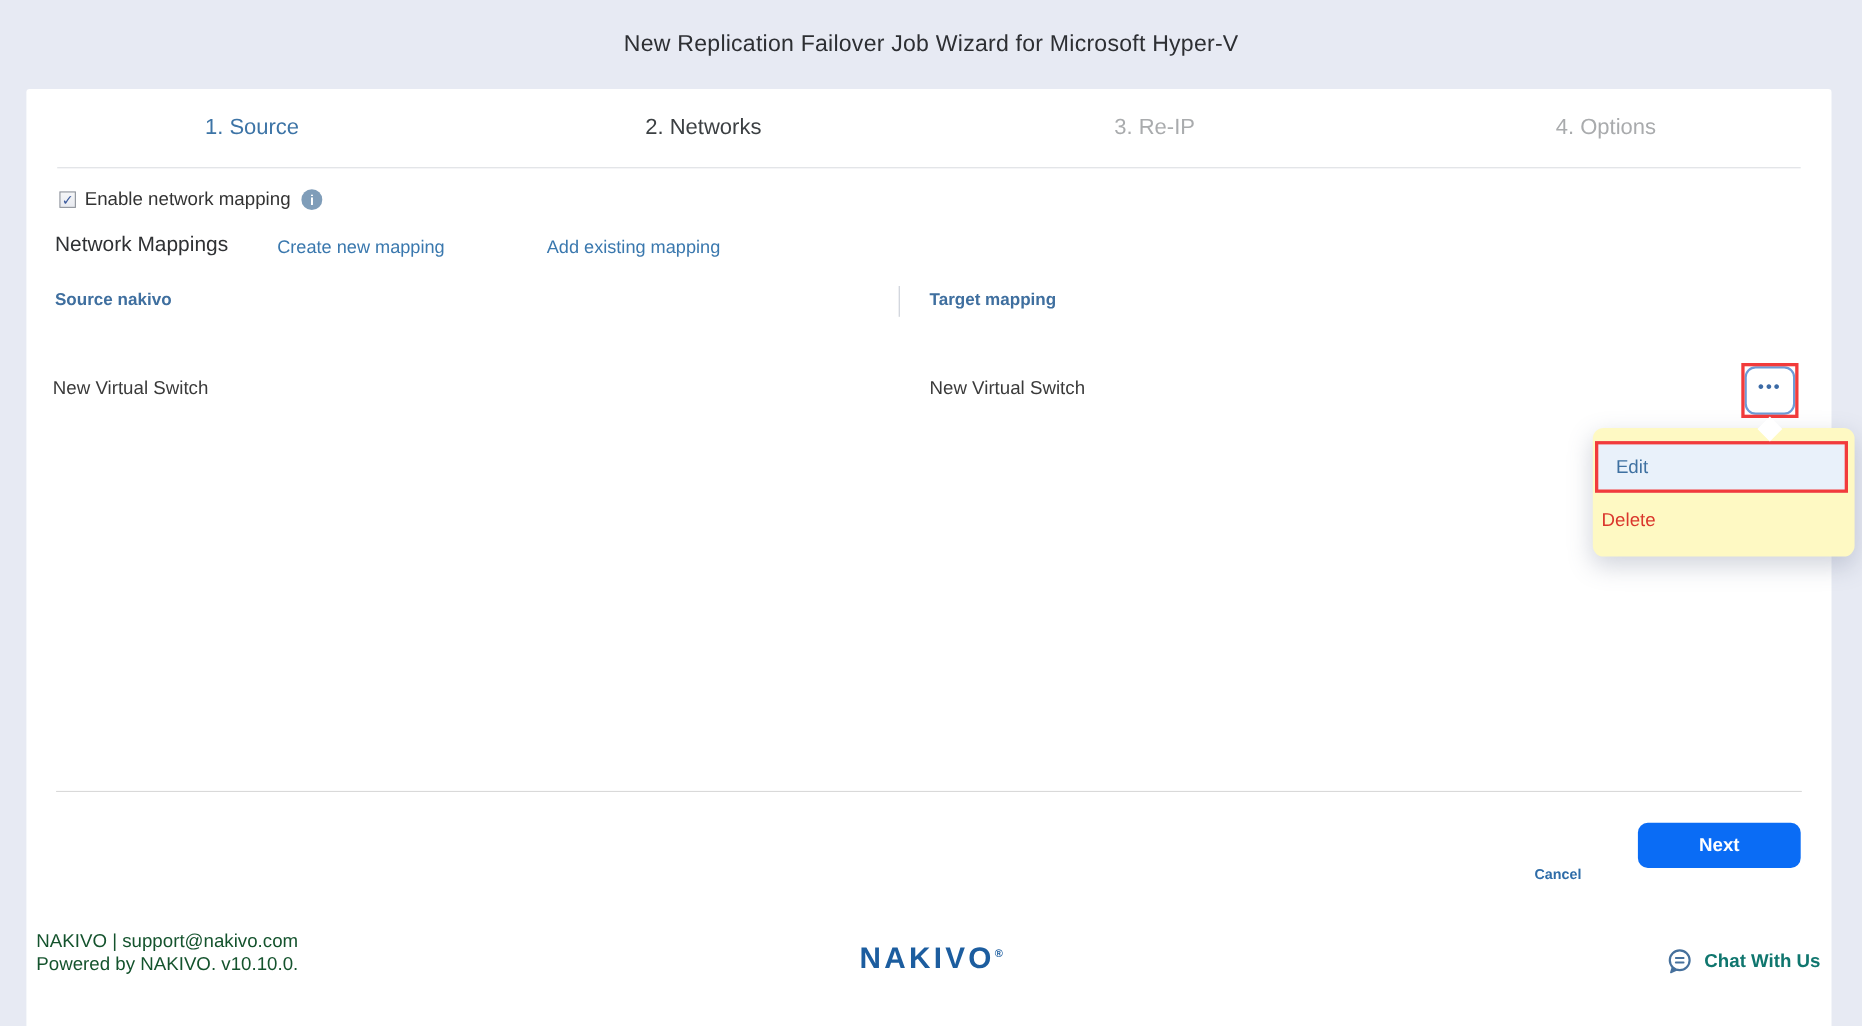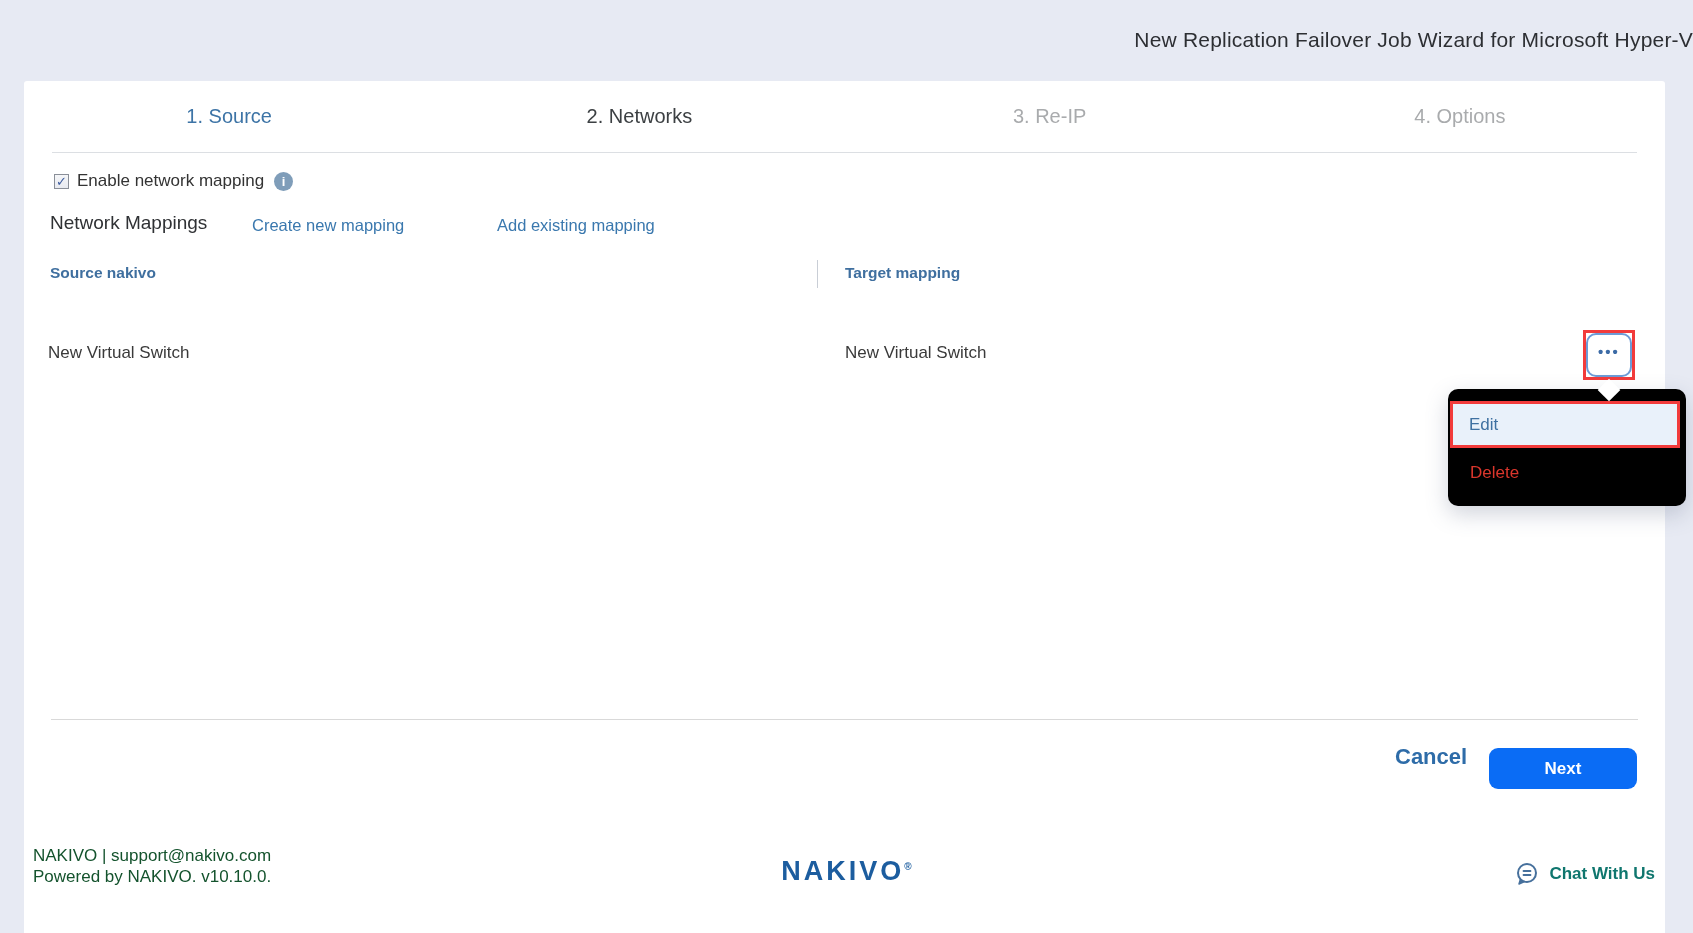--- a/index.html
+++ b/index.html
@@ -4,21 +4,21 @@
 <style>
   * { box-sizing: border-box; margin: 0; padding: 0; }
   body {
     background: #e7eaf3;
     font-family: "Liberation Sans", "DejaVu Sans", sans-serif;
   }
   .stage { position: relative; width: 1693px; height: 933px; background: #e7eaf3; overflow: hidden; }
 
   .page-title {
     position: absolute; top: 28px; left: 0; width: 100%;
-    text-align: right; font-size: 21px; color: #2d2f33; letter-spacing: .2px;
+    text-align: center; font-size: 21px; color: #2d2f33; letter-spacing: .2px;
   }
 
   .card {
     position: absolute; left: 24px; top: 81px; width: 1641px; height: 918px;
     background: #ffffff; border-radius: 3px;
   }
 
   
   .tabs {
     position: absolute; left: 0; top: 0; width: 100%; height: 71px;
@@ -76,38 +76,38 @@
     border: 3px solid #f23b3b; pointer-events: none; z-index: 3;
   }
 
   
   .menu-notch {
     position: absolute; left: 1577px; top: 301px; width: 16px; height: 16px;
     background: #fff; transform: rotate(45deg); z-index: 6;
   }
   .row-menu {
     position: absolute; left: 1424px; top: 308px; width: 238px; height: 117px;
-    background: #000000; border-radius: 10px; z-index: 5;
+    background: #fef9c3; border-radius: 10px; z-index: 5;
     box-shadow: 0 8px 22px rgba(90, 100, 130, .28);
   }
   .menu-item-edit {
     margin: 12px 6px 0 2px; height: 47px; background: #e9f1fa;
     border: 3px solid #f23b3b;
     display: flex; align-items: center; padding-left: 16px;
     color: #3f71a1; font-size: 17px; cursor: pointer;
   }
   .menu-item-delete {
-    height: 50px; display: flex; align-items: center; padding-left: 22px;
+    height: 50px; display: flex; align-items: center; padding-left: 8px;
     color: #da362c; font-size: 17px; cursor: pointer;
   }
 
   
   .actions-divider { position: absolute; left: 27px; right: 27px; top: 638px; height: 1px; background: #d9d9d9; }
   .cancel-link {
-    position: absolute; left: 1371px; top: 663px; font-size: 22px; font-weight: bold;
+    position: absolute; left: 1371px; top: 706px; font-size: 13px; font-weight: bold;
     color: #2e6ca8; cursor: pointer;
   }
   .next-btn {
     position: absolute; left: 1465px; top: 667px; width: 148px; height: 41px;
     background: #0a6cf5; border: none; border-radius: 9px;
     color: #fff; font-size: 17px; font-weight: bold; cursor: pointer;
     font-family: inherit;
   }
 
   

